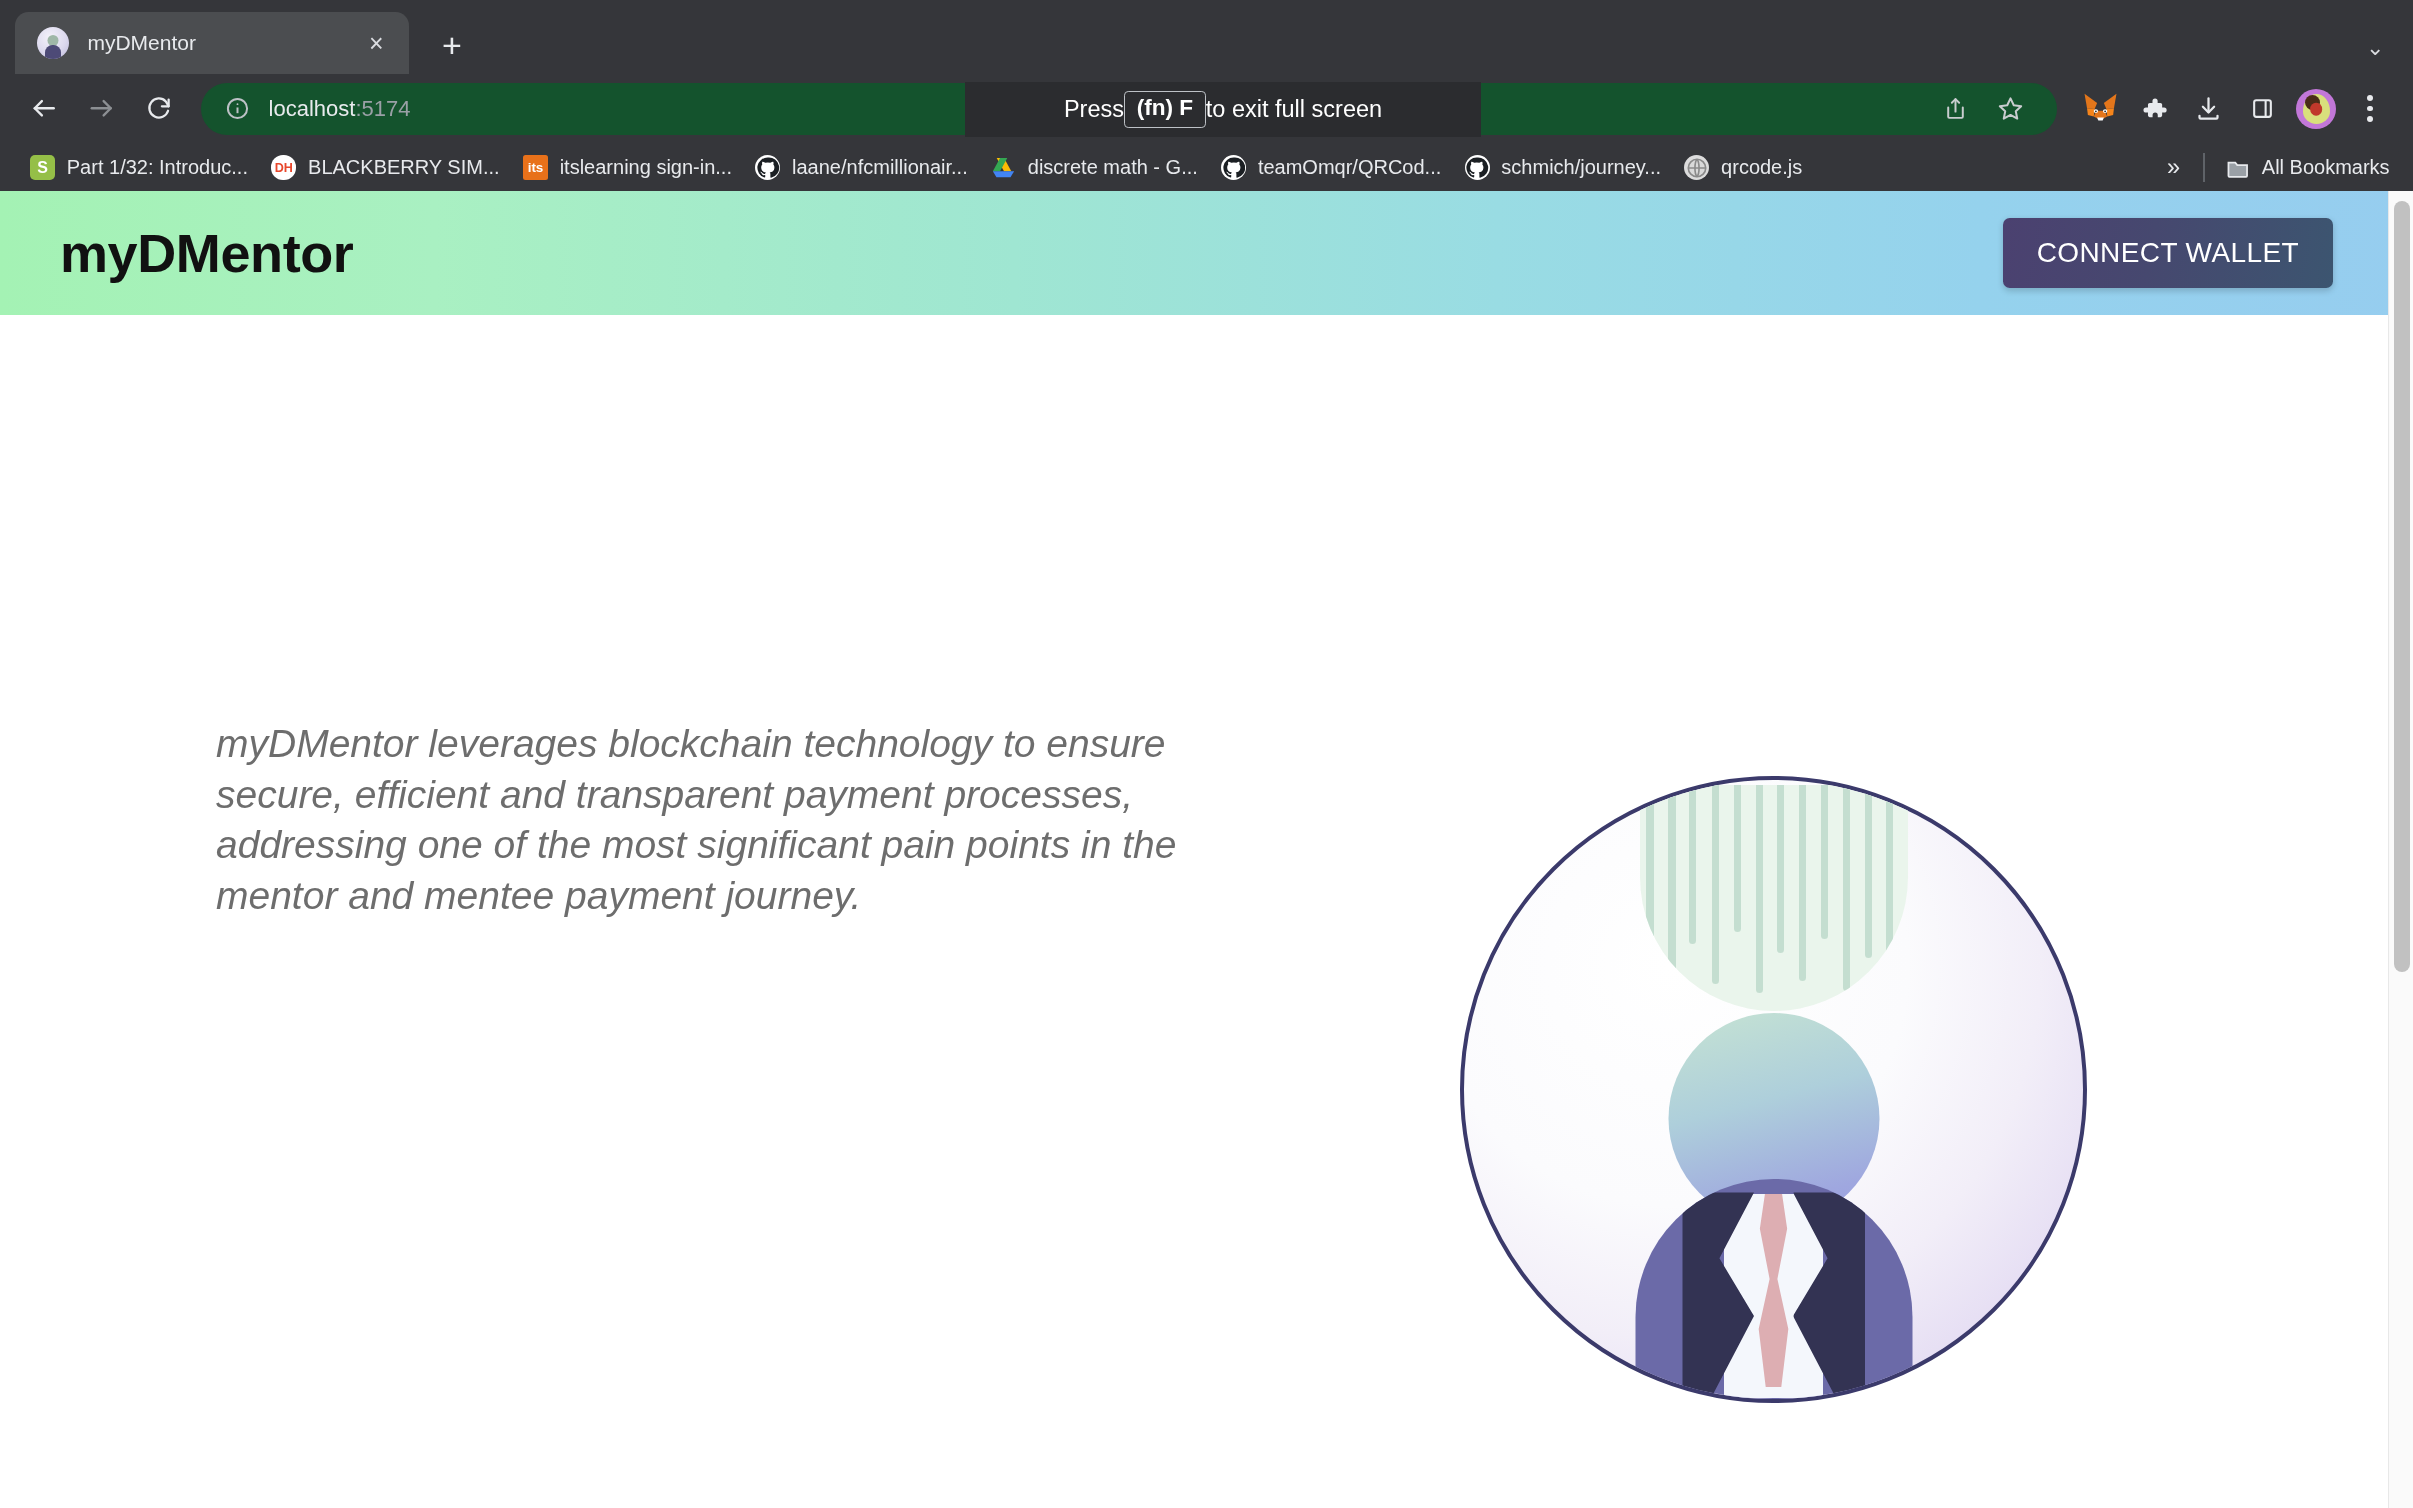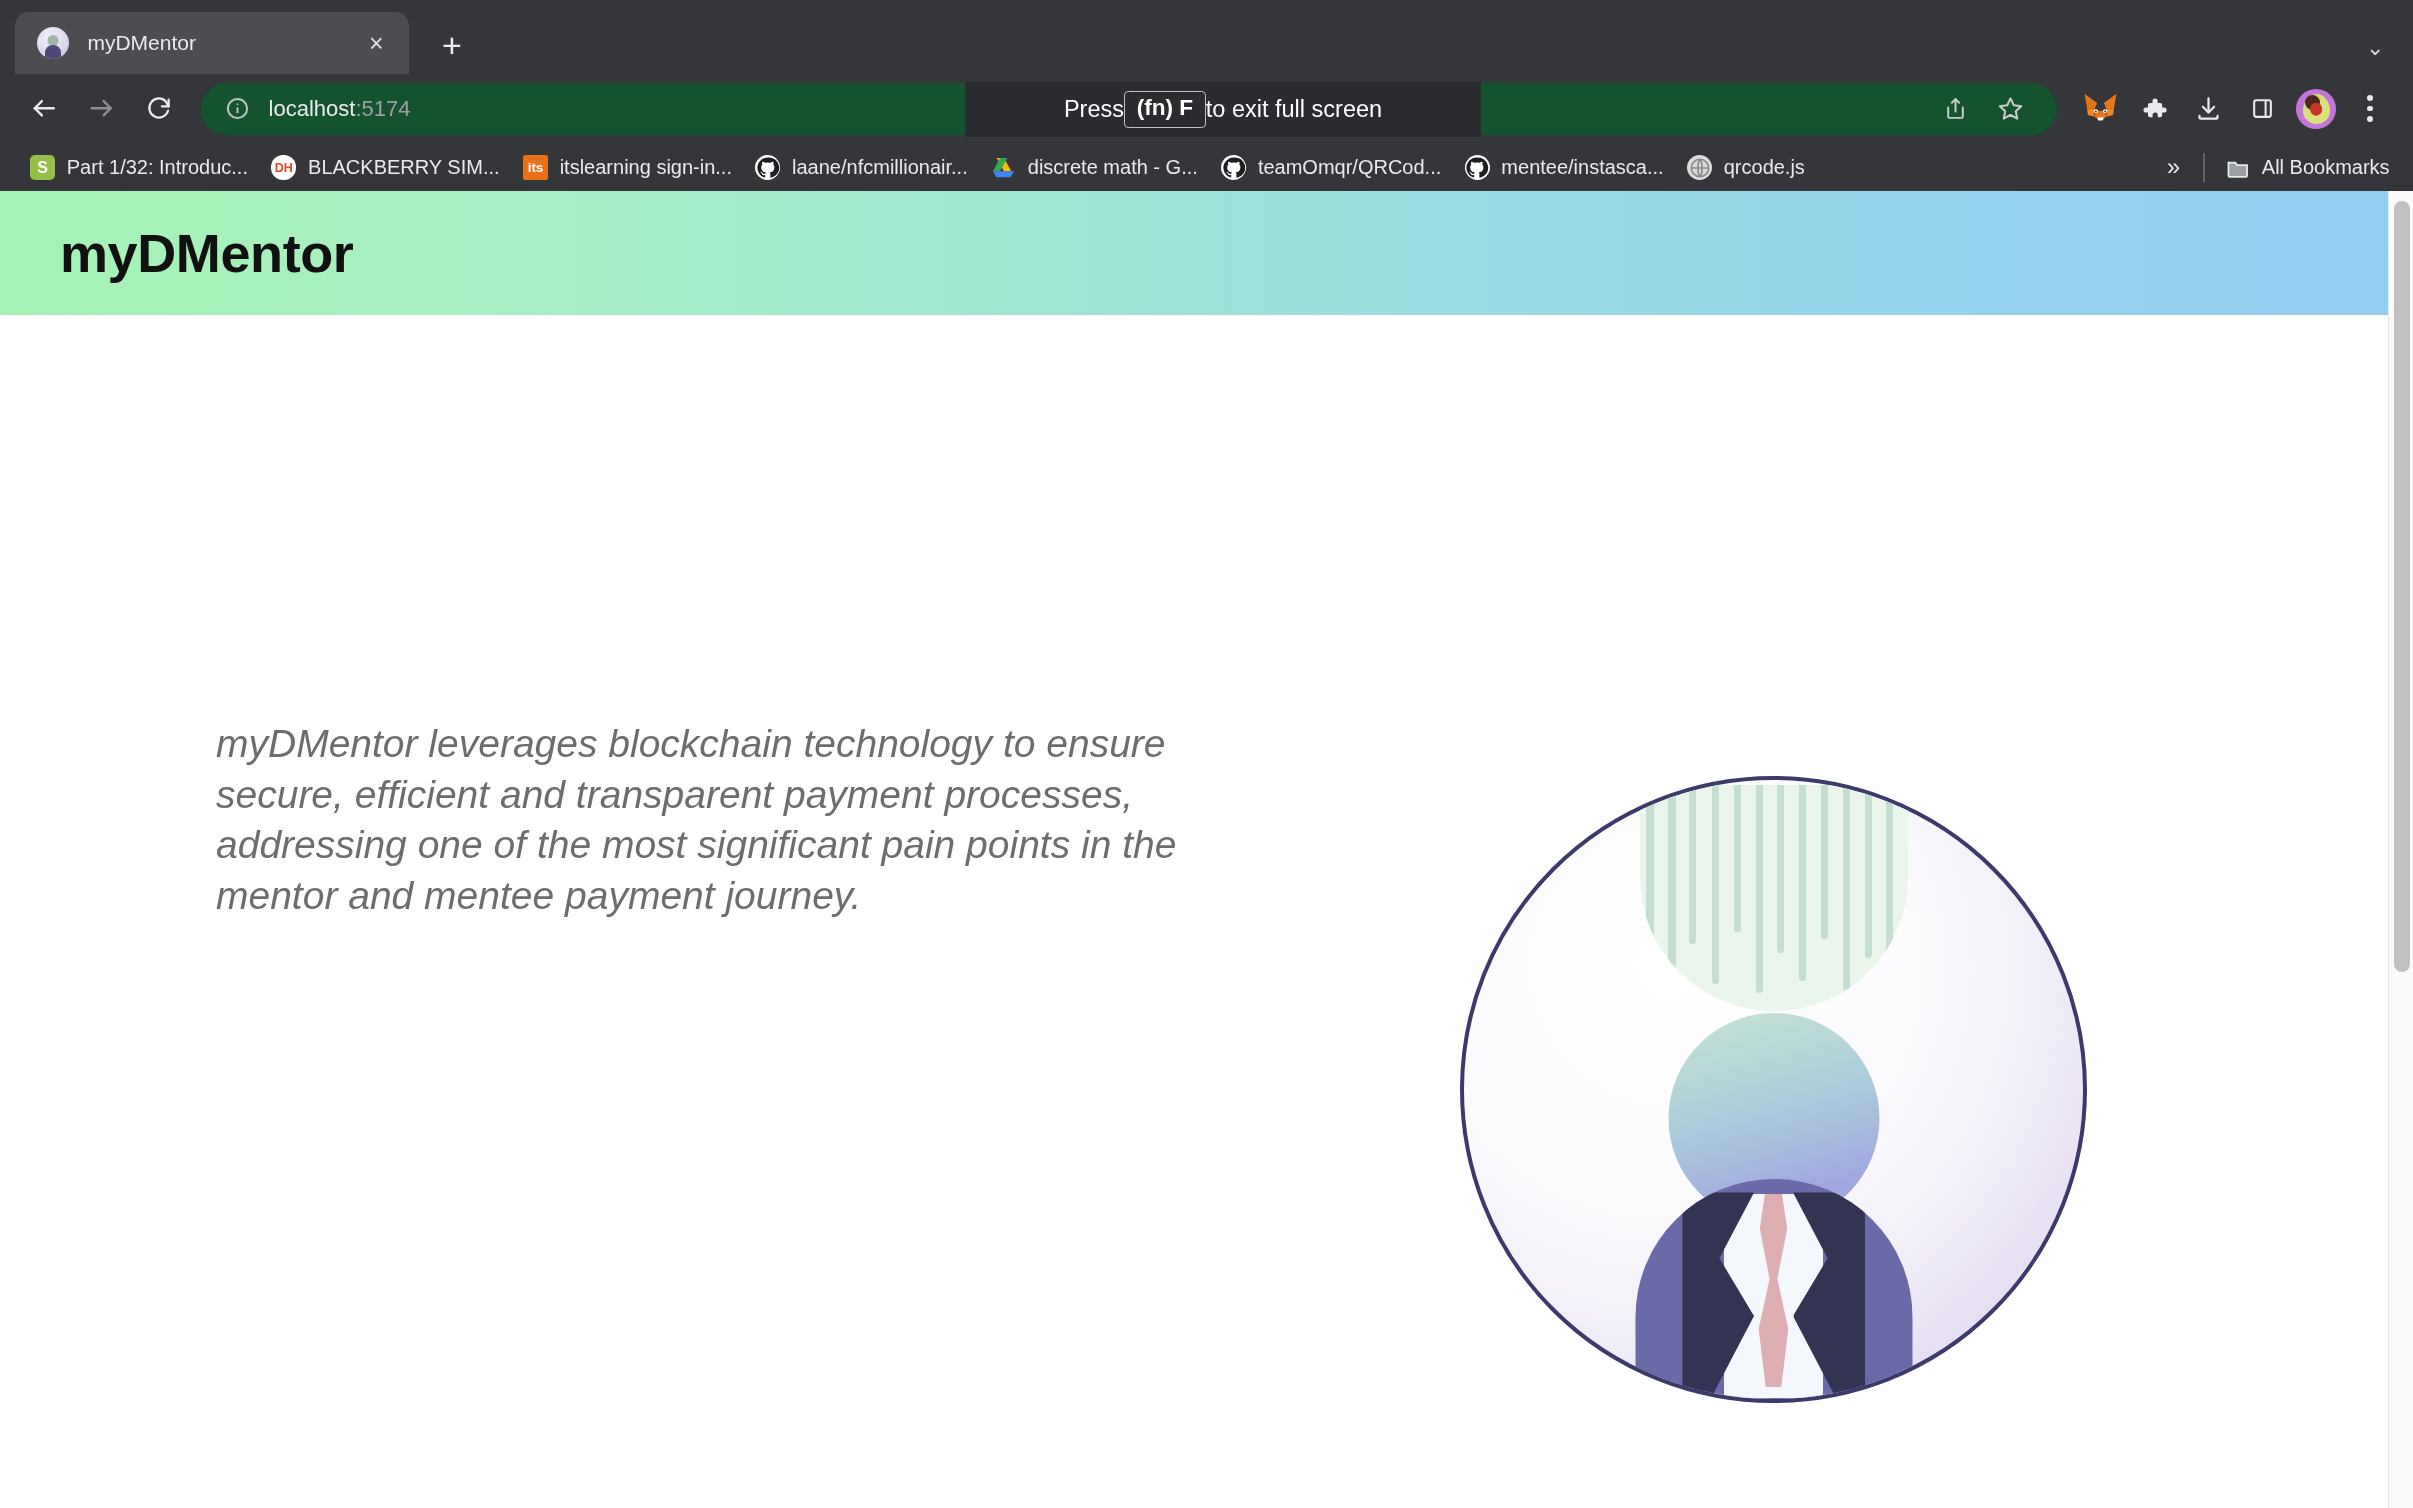--- a/index.html
+++ b/index.html
@@ -569,21 +569,21 @@
         </div>
         <div class="bm-label">teamOmqr/QRCod...</div>
       </div>
 
       <div class="bm">
         <div class="bm-ico ico-gh">
           <svg width="23.5" height="23.5" viewBox="0 0 24 24" fill="#1b1f23">
               <path d="M12 1.5A10.5 10.5 0 0 0 8.7 22c.5.1.7-.2.7-.5v-2c-2.9.6-3.5-1.3-3.5-1.3-.5-1.2-1.2-1.5-1.2-1.5-.9-.6.1-.6.1-.6 1 .1 1.6 1.1 1.6 1.1.9 1.6 2.4 1.1 3 .9.1-.7.4-1.1.7-1.4-2.3-.3-4.8-1.2-4.8-5.2 0-1.2.4-2.1 1.1-2.8-.1-.3-.5-1.4.1-2.9 0 0 .9-.3 2.9 1.1a10 10 0 0 1 5.3 0c2-1.4 2.9-1.1 2.9-1.1.6 1.5.2 2.6.1 2.9.7.7 1.1 1.6 1.1 2.8 0 4-2.5 4.9-4.8 5.2.4.3.7 1 .7 2v3c0 .3.2.6.7.5A10.5 10.5 0 0 0 12 1.5z"></path>
             </svg>
         </div>
-        <div class="bm-label">mentee/instasca...</div>
+        <div class="bm-label">schmich/journey...</div>
       </div>
 
       <div class="bm">
         <div class="bm-ico ico-globe">
           <svg width="22" height="22" viewBox="0 0 24 24" fill="none" stroke="#666" stroke-width="1.8">
               <circle cx="12" cy="12" r="9.5" fill="#d9d9d9" stroke="#8a8a8a"></circle>
               <path d="M12 2.5c3 3.5 3 15.5 0 19M12 2.5c-3 3.5-3 15.5 0 19M2.6 12h18.8" stroke="#8a8a8a"></path>
             </svg>
         </div>
         <div class="bm-label">qrcode.js</div>
@@ -607,20 +607,21 @@
       <span>Press</span>
       <span class="fs-key">(fn) F</span>
       <span>to exit full screen</span>
     </div>
   </div>
 
   <div class="viewport">
 
     <div class="site-nav">
       <div class="brand">myDMentor</div>
+      <div class="wallet-btn">CONNECT WALLET</div>
     </div>
 
     <div class="hero">
       <div class="hero-copy">
         <p>myDMentor leverages blockchain technology to ensure secure, efficient and transparent payment processes, addressing one of the most significant pain points in the mentor and mentee payment journey.</p>
       </div>
 
       <div class="illu-wrap">
         <div class="illu-circle">
           <div class="illu-hair">

